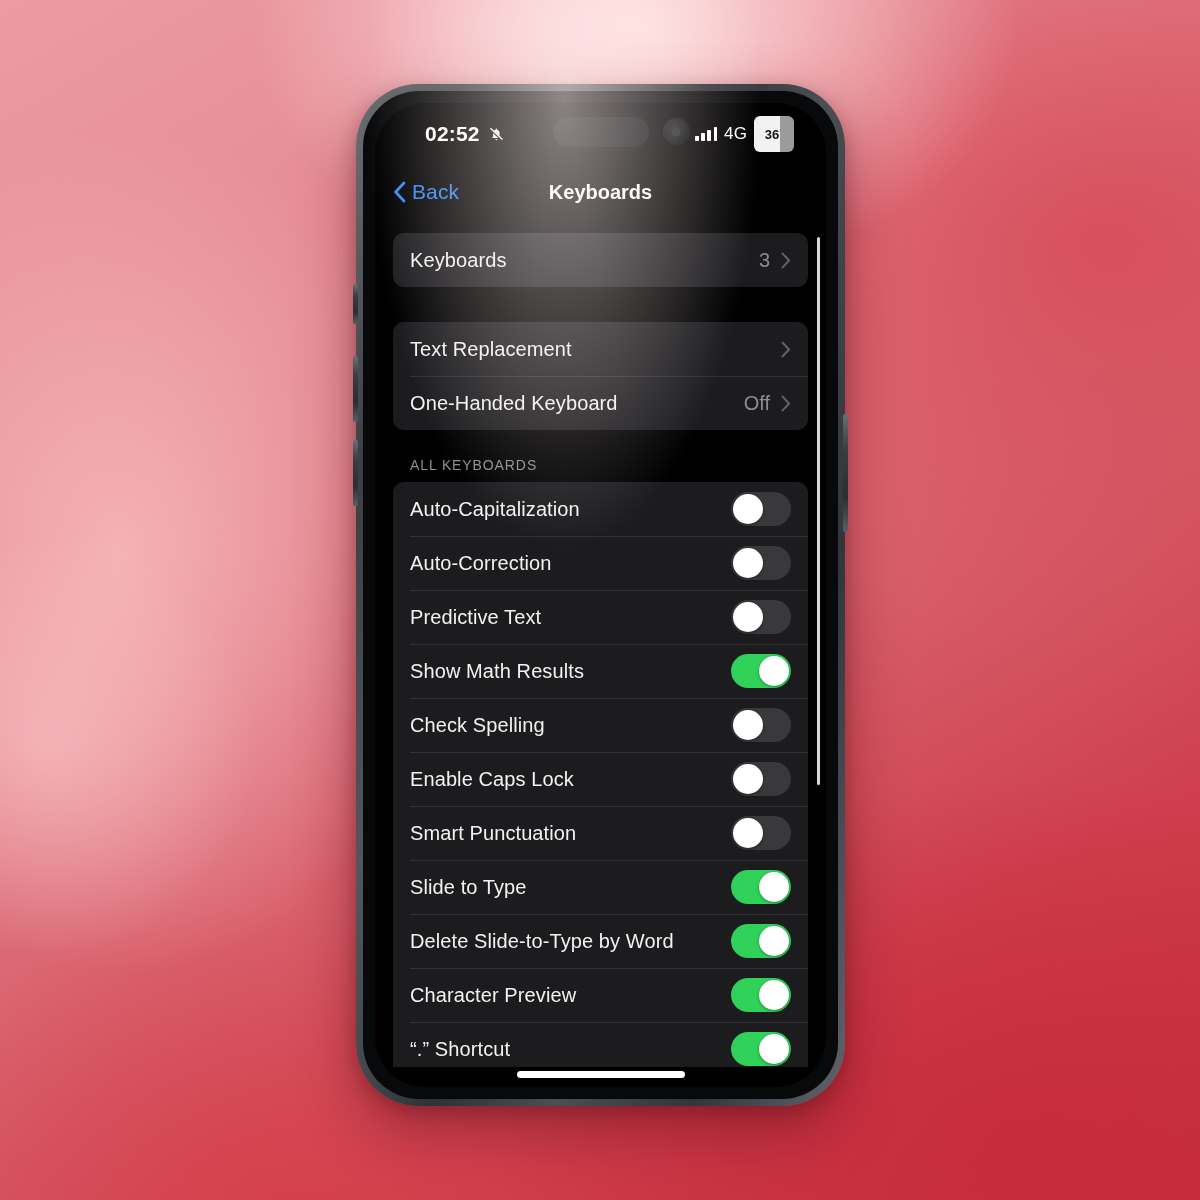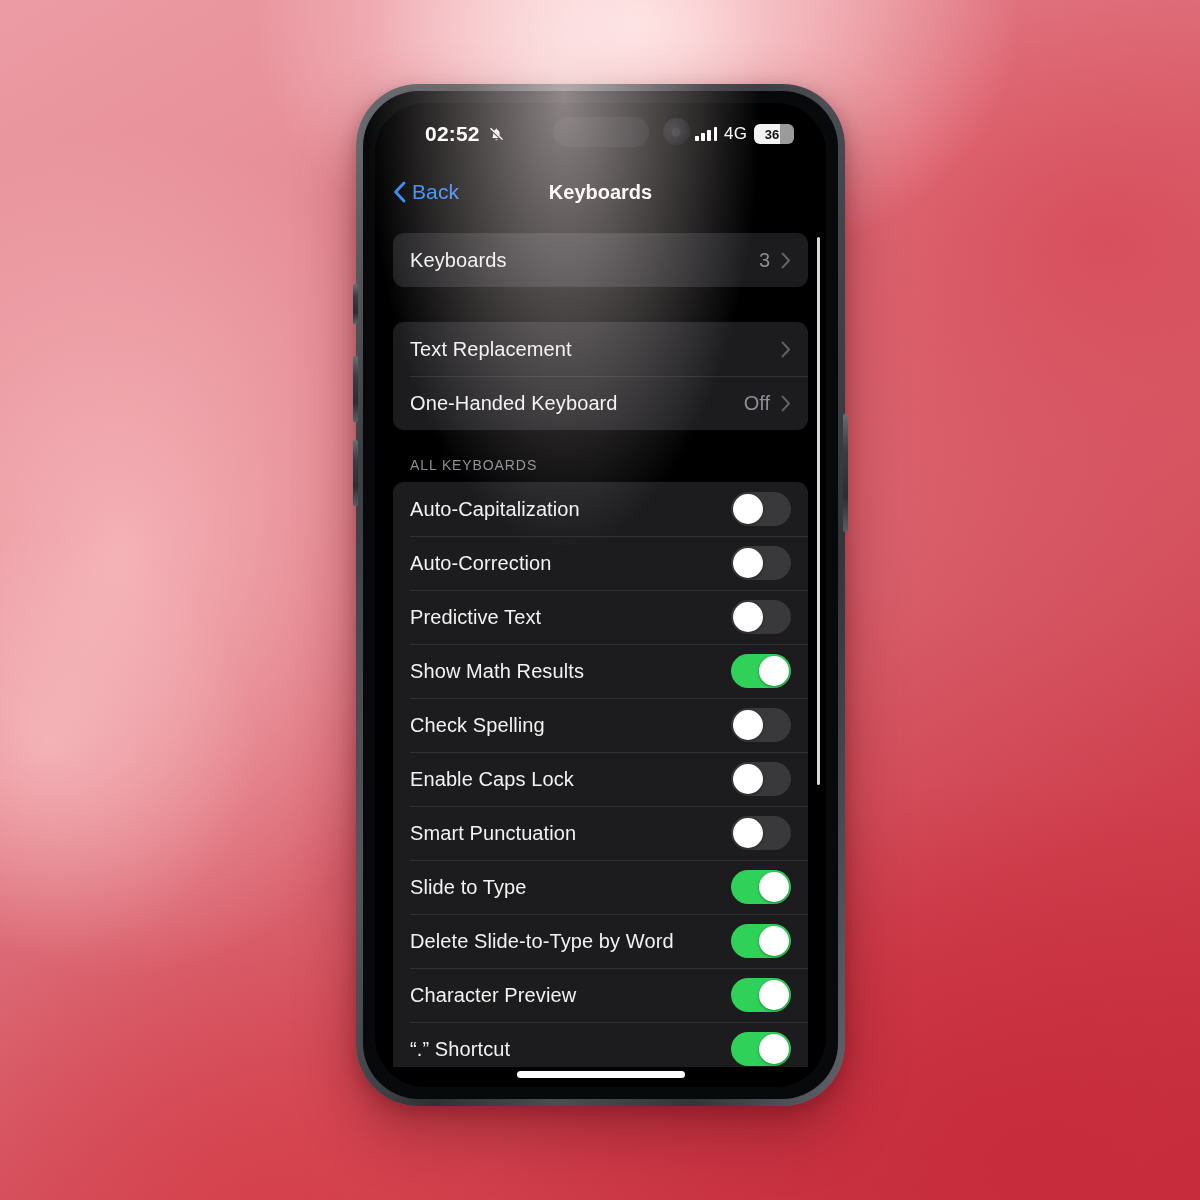--- a/index.html
+++ b/index.html
@@ -120,21 +120,21 @@
     border-radius: 0.8px;
   }
   .sb-signal i:nth-child(1) { height: 5px; }
   .sb-signal i:nth-child(2) { height: 8px; }
   .sb-signal i:nth-child(3) { height: 11px; }
   .sb-signal i:nth-child(4) { height: 14px; }
   .sb-net { font-size: 17px; font-weight: 500; letter-spacing: 0.1px; }
   .sb-batt {
     position: relative;
     width: 40px;
-    height: 20px;
+    height: 36px;
     border-radius: 6px;
     background: #9b9b9b;
     display: flex;
     align-items: center;
     overflow: hidden;
   }
   .sb-batt-fill {
     position: absolute;
     left: 0; top: 0; bottom: 0;
     width: 66%;

